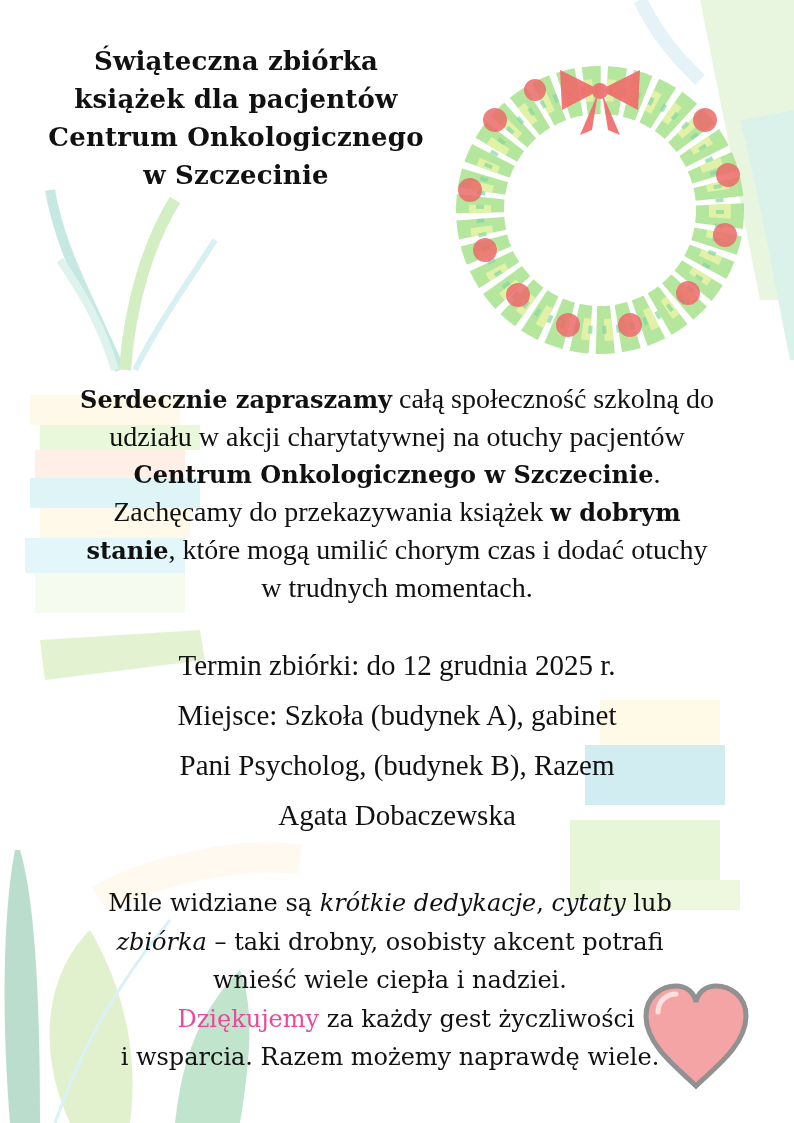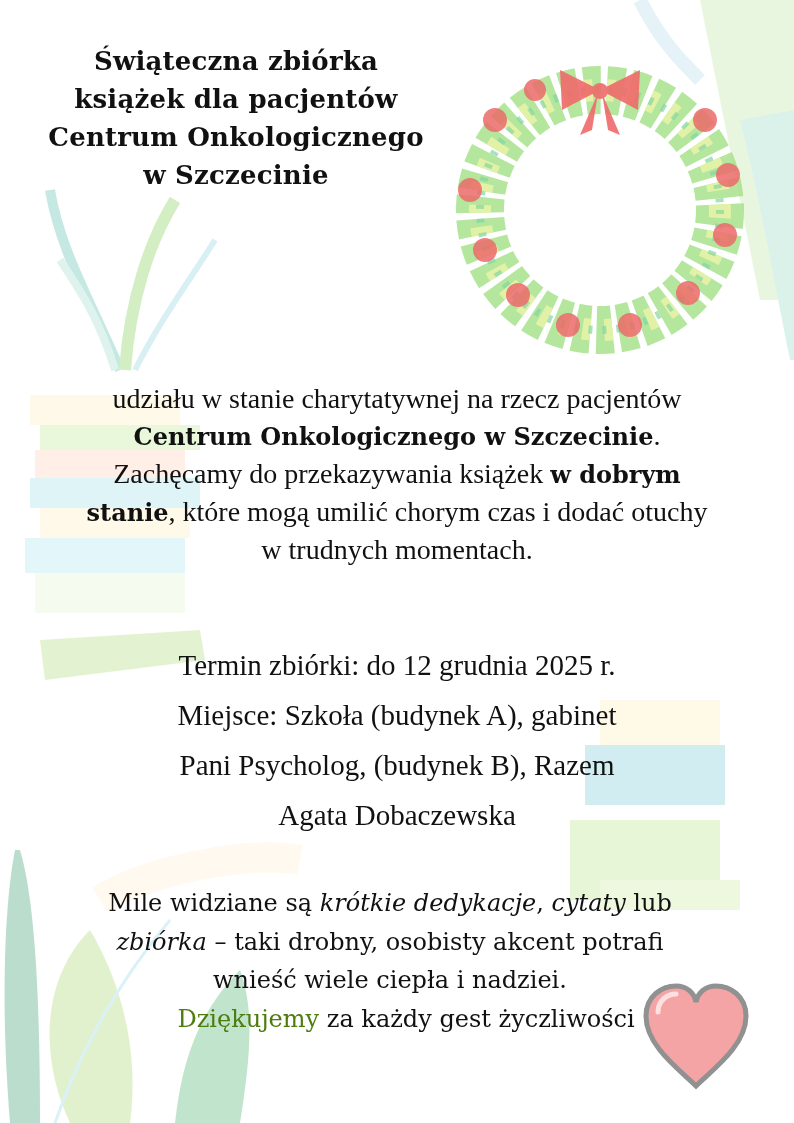--- a/index.html
+++ b/index.html
@@ -36,21 +36,21 @@
     }
     .term div { white-space: nowrap; }
 
     .closing {
       left: 0; top: 884px; width: 780px;
       font-family: "DejaVu Serif", serif;
       font-size: 24px; line-height: 38.5px;
     }
     .closing div { white-space: nowrap; }
     .closing i { font-style: italic; }
-    .thanks { color: #4d7c0f; margin-left: 32px; }
+    .thanks { color: #ec4899; margin-left: 32px; }
 
     .heart { position: absolute; left: 640px; top: 982px; width: 112px; height: 112px; z-index: 3; }
     .closing { z-index: 4; }
   </style>
 </head>
 <body>
 
 <svg class="bg" viewBox="0 0 794 1123">
 
   <g opacity="0.45">
@@ -122,21 +122,22 @@
 </svg>
 
 <div class="layer title">
   <div>Świąteczna zbiórka</div>
   <div>książek dla pacjentów</div>
   <div>Centrum Onkologicznego</div>
   <div>w Szczecinie</div>
 </div>
 
 <div class="layer intro">
-  <div>udziału w stanie charytatywnej na rzecz pacjentów</div>
+  <div><b>Serdecznie zapraszamy</b><span> całą społeczność szkolną do</span></div>
+  <div>udziału w akcji charytatywnej na otuchy pacjentów</div>
   <div><b>Centrum Onkologicznego w Szczecinie</b><span>.</span></div>
   <div><span>Zachęcamy do przekazywania książek </span><b>w dobrym</b></div>
   <div><b>stanie</b><span>, które mogą umilić chorym czas i dodać otuchy</span></div>
   <div>w trudnych momentach.</div>
 </div>
 
 <div class="layer term">
   <div>Termin zbiórki: do 12 grudnia 2025 r.</div>
   <div>Miejsce: Szkoła (budynek A), gabinet</div>
   <div>Pani Psycholog, (budynek B), Razem</div>
@@ -146,13 +147,14 @@
 <svg class="heart" viewBox="0 0 112 112">
   <path d="M56 104 C 40 88, 6 64, 6 34 C 6 14, 22 4, 36 4 C 46 4, 54 10, 56 20 C 58 10, 66 4, 76 4 C 90 4, 106 14, 106 34 C 106 64, 72 88, 56 104 Z" fill="#f4a0a0" stroke="#8c8c8c" stroke-width="5" opacity="0.95"></path>
   <path d="M18 30 C 18 18, 28 12, 36 12" stroke="#ffe0e0" stroke-width="5" fill="none" stroke-linecap="round"></path>
 </svg>
 
 <div class="layer closing">
   <div><span>Mile widziane są </span><i>krótkie dedykacje</i><span>, </span><i>cytaty</i><span> lub</span></div>
   <div><i>zbiórka</i><span> – taki drobny, osobisty akcent potrafi</span></div>
   <div>wnieść wiele ciepła i nadziei.</div>
   <div><span class="thanks">Dziękujemy</span><span> za każdy gest życzliwości</span></div>
+  <div>i wsparcia. Razem możemy naprawdę wiele.</div>
 </div>
 
 </body></html>

